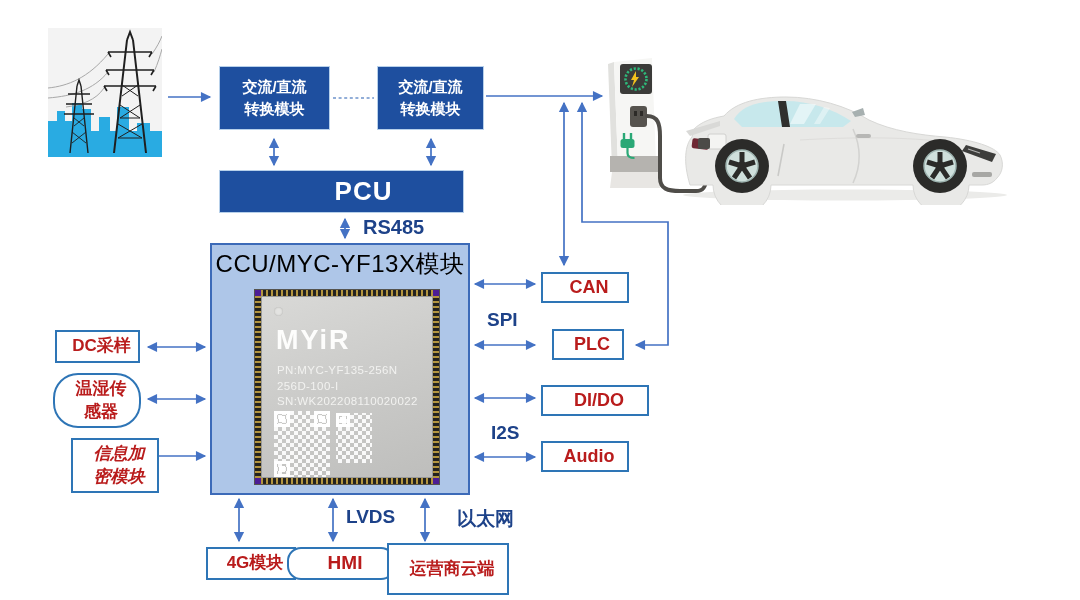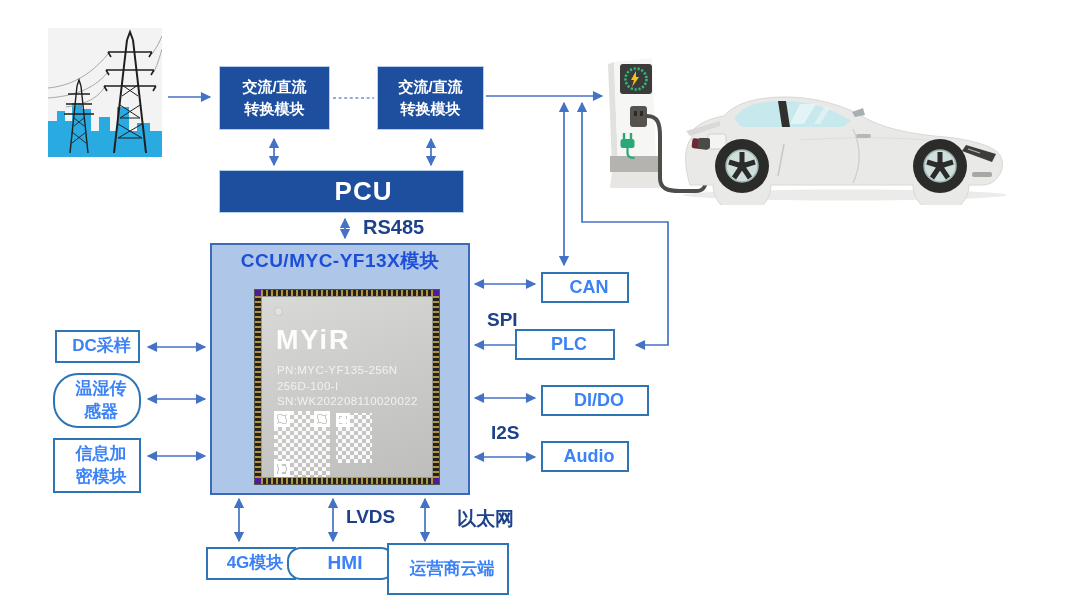--- a/index.html
+++ b/index.html
@@ -11,32 +11,32 @@
   
   .box-dark{
     background:#1e4f9f;border:1px solid #b7d0ea;color:#ffffff;font-weight:bold;
     display:flex;align-items:center;justify-content:center;text-align:center;
     white-space:pre-line;box-sizing:border-box;z-index:3;
   }
   .acdc{font-size:15px;line-height:1.45;}
   .pcu{font-size:26px;letter-spacing:1px;padding-left:44px;}
   
   .box-light{
-    background:#ffffff;border:2px solid #2e75b6;color:#3b82f6;font-weight:bold;
+    background:#ffffff;border:2px solid #2e75b6;color:#b91c1c;font-weight:bold;
     display:flex;align-items:center;justify-content:center;text-align:center;
     white-space:pre-line;box-sizing:border-box;z-index:3;font-size:17px;line-height:1.3;padding-left:8px;
   }
   .box-right{font-size:18px;}
   
   .ccu{
     background:#aec6e8;border:2px solid #3c6ab8;box-sizing:border-box;z-index:2;
   }
   .ccu-title{
-    position:absolute;left:0;top:3px;width:100%;text-align:center;color:#1d4ed8;
-    font-weight:bold;font-size:19px;letter-spacing:0.5px;
+    position:absolute;left:0;top:3px;width:100%;text-align:center;color:#000000;
+    font-weight:normal;font-size:24px;letter-spacing:0.5px;
   }
   
   .chip{
     position:absolute;left:43px;top:45px;width:184px;height:194px;background:#4c1d95;
     box-shadow:0 0 0 1px #55544f;
   }
   .pins-h{position:absolute;left:6px;width:172px;height:6px;
     background:repeating-linear-gradient(90deg,#b3953f 0 2px,#23221f 2px 5px);}
   .pins-v{position:absolute;top:6px;width:6px;height:182px;
     background:repeating-linear-gradient(0deg,#b3953f 0 2px,#23221f 2px 5px);}
@@ -184,29 +184,29 @@
     </div>
   </div>
 
   <div class="abs box-light" style="left:55px;top:330px;width:85px;height:33px;">
     <span>DC采样</span>
   </div>
   <div class="abs box-light" style="left:53px;top:373px;width:88px;height:55px;border-radius:25px;">
     <span>温湿传
 感器</span>
   </div>
-  <div class="abs box-light" style="left:53px;top:438px;width:88px;height:55px;">
+  <div class="abs box-light" style="left:71px;top:438px;width:88px;height:55px;font-style:italic;">
     <span>信息加
 密模块</span>
   </div>
 
   <div class="abs box-light box-right" style="left:541px;top:272px;width:88px;height:31px;">
     <span>CAN</span>
   </div>
-  <div class="abs box-light box-right" style="left:515px;top:329px;width:100px;height:31px;align-items:center;">
+  <div class="abs box-light box-right" style="left:552px;top:329px;width:72px;height:31px;align-items:center;">
     <span>PLC</span>
   </div>
   <div class="abs box-light box-right" style="left:541px;top:385px;width:108px;height:31px;">
     <span>DI/DO</span>
   </div>
   <div class="abs box-light box-right" style="left:541px;top:441px;width:88px;height:31px;">
     <span>Audio</span>
   </div>
 
   <div class="abs iface-label" style="left:487px;top:309px;">SPI</div>

